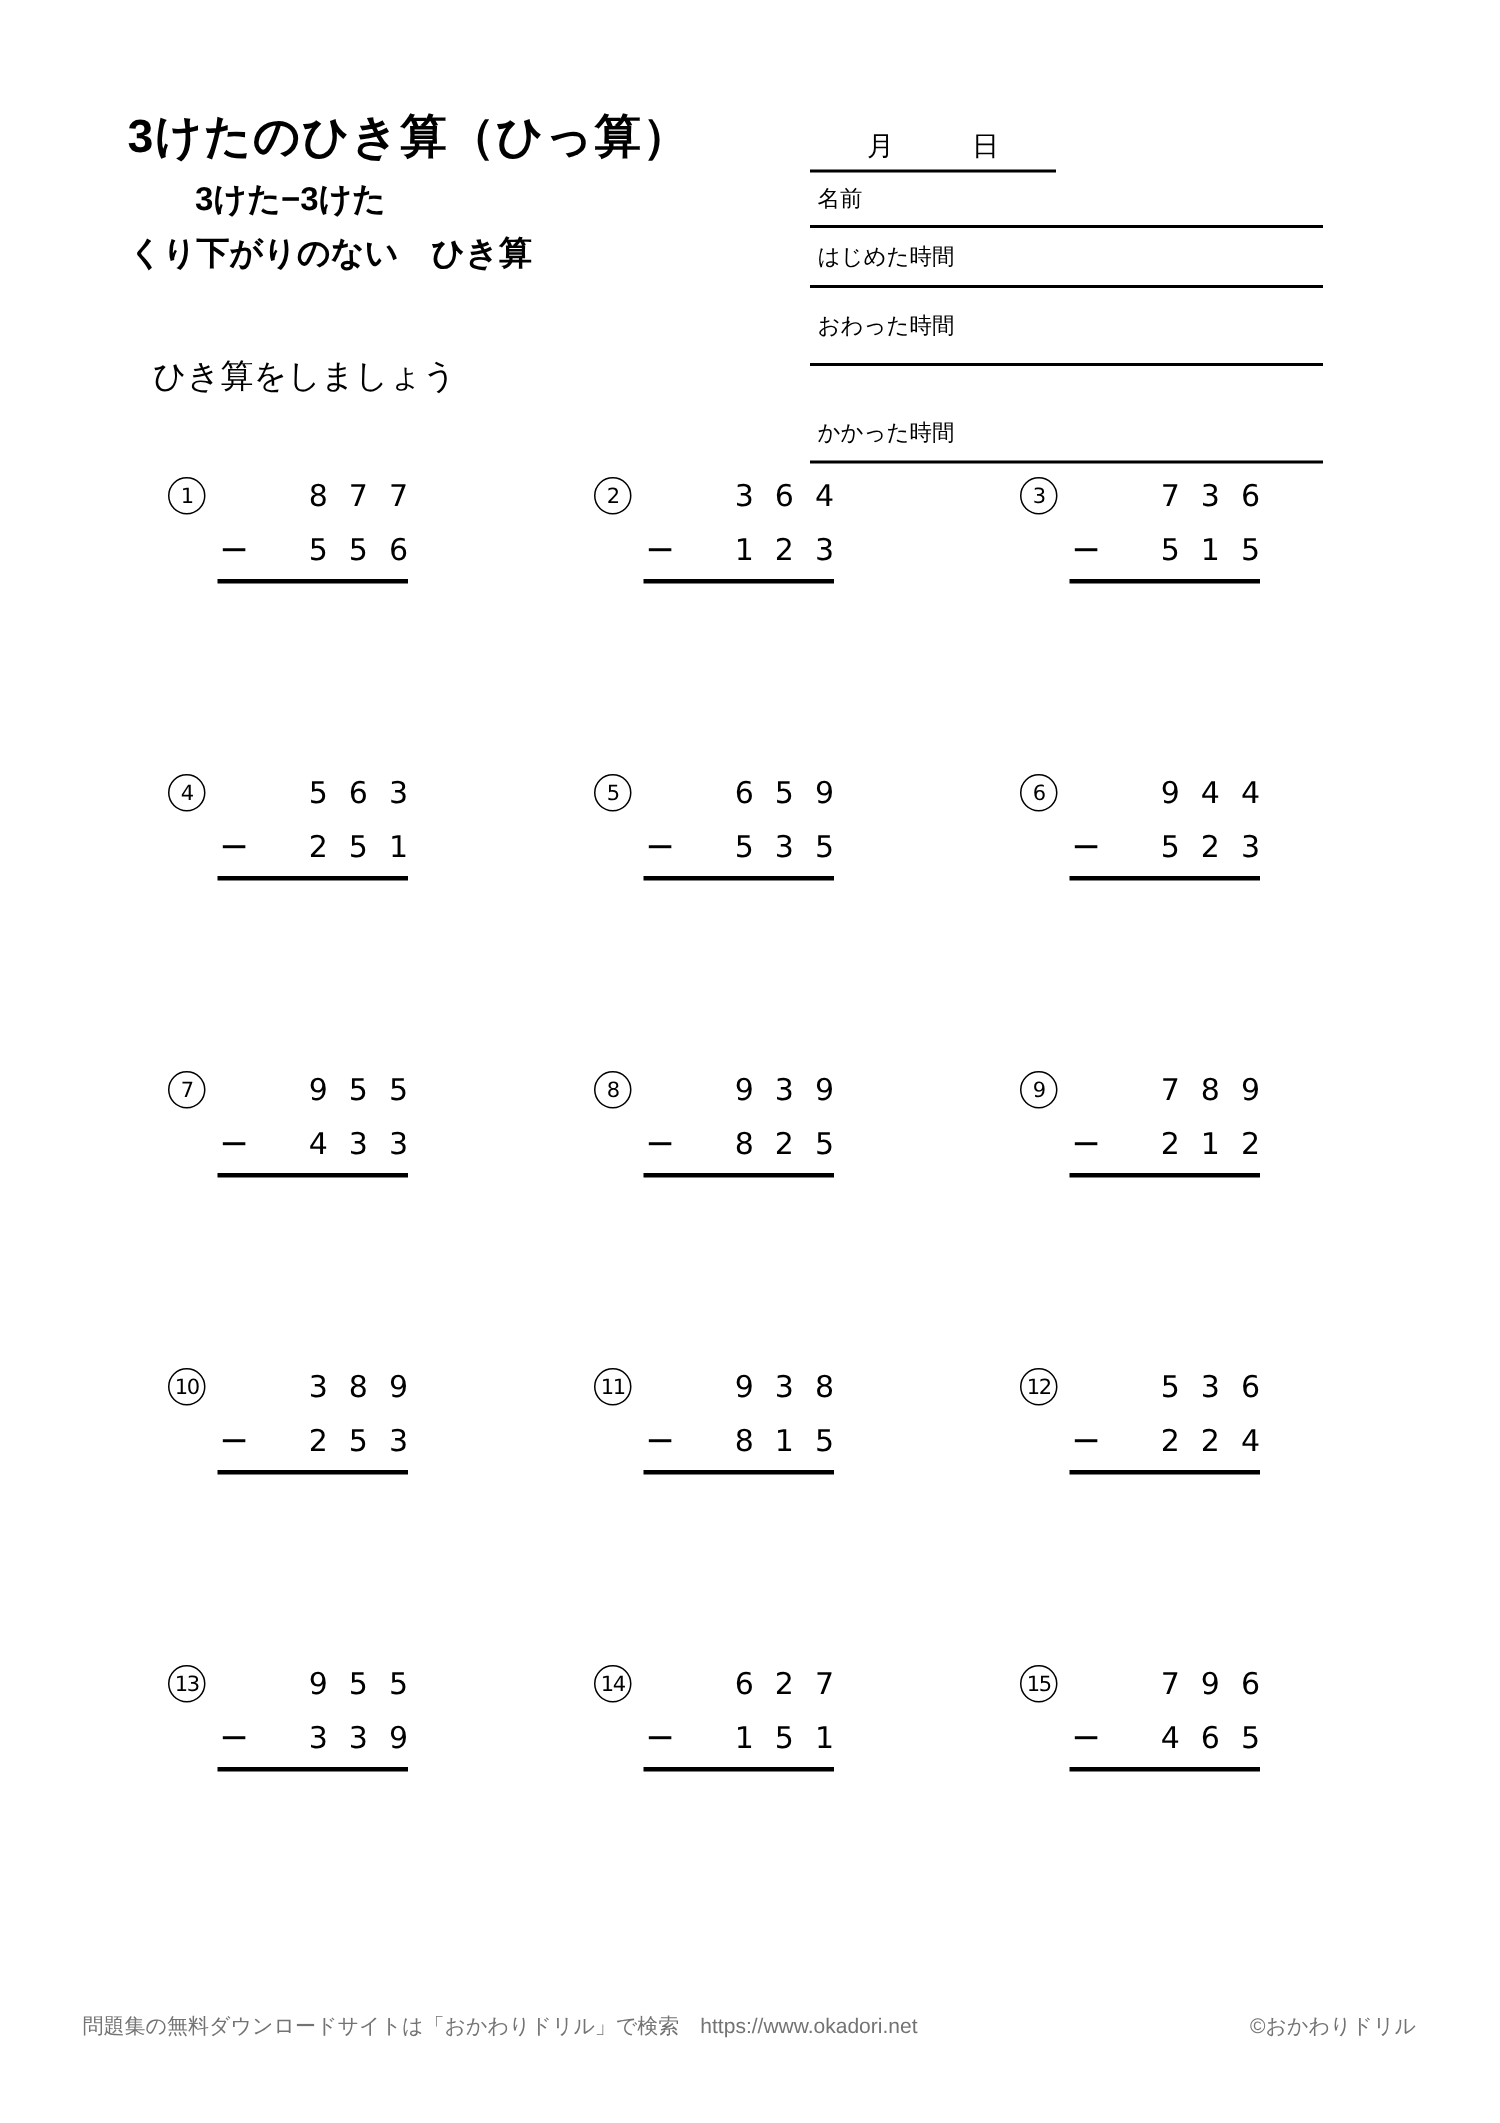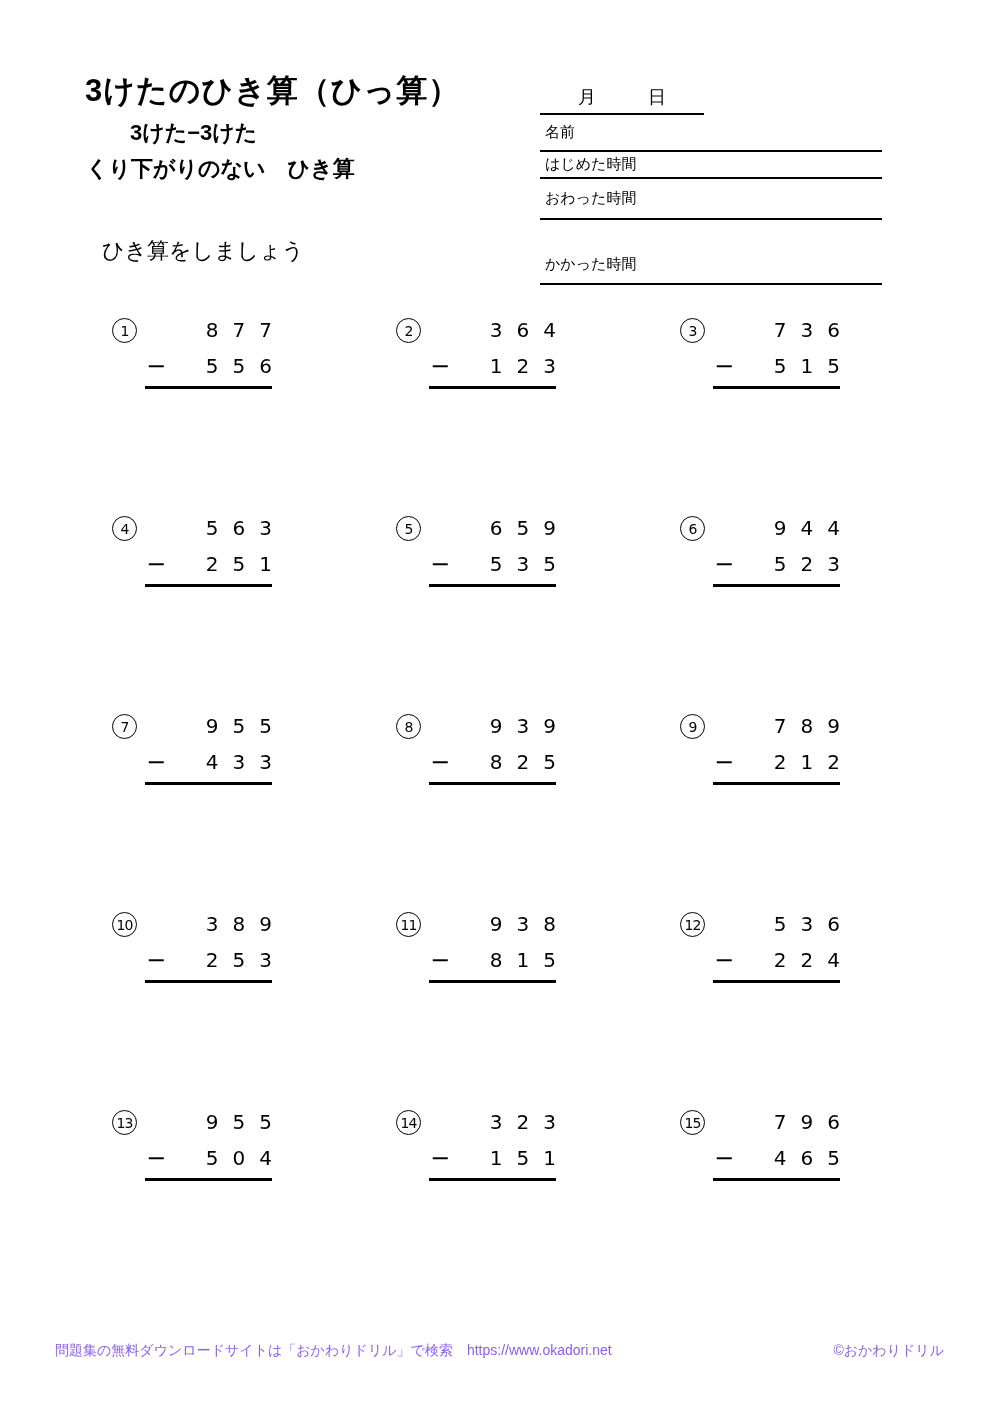--- a/index.html
+++ b/index.html
@@ -39,22 +39,22 @@
     font-size: 18px; box-sizing: content-box;
   }
   .field-row {
     width: 342px;
     border-bottom: 2px solid #000000;
     display: flex; align-items: center;
     padding-left: 5px; box-sizing: border-box;
     font-size: 15px;
   }
   .field-row.name    { height: 37px; }
-  .field-row.start   { height: 27px; }
-  .field-row.end     { height: 41px; align-items: center; }
+  .field-row.start   { height: 40px; }
+  .field-row.end     { height: 52px; align-items: center; }
   .field-row.elapsed { height: 39px; margin-top: 26px; }
 
   
   .problems {
     position: absolute; left: 106px; top: 312px;
     display: grid;
     grid-template-columns: 284px 284px 284px;
     grid-auto-rows: 198px;
   }
   .problem { display: flex; align-items: flex-start; }
@@ -80,21 +80,21 @@
     font-size: 24px;
     font-family: "DejaVu Sans", sans-serif;
     padding-left: 1px;
   }
   .answer-line { height: 0; border-top: 3px solid #000; margin-top: 2px; }
 
   
   .footer {
     position: absolute; left: 55px; right: 56px; top: 1342px;
     display: flex; justify-content: space-between;
-    font-size: 14px; color: #8b5cf6;
+    font-size: 14px; color: #737373;
   }
 </style>
 </head>
 <body>
 
 <div class="title">3けたのひき算（ひっ算）</div>
 <div class="sub1">3けた−3けた</div>
 <div class="sub2">くり下がりのない　ひき算</div>
 <div class="instruction">ひき算をしましょう</div>
 
@@ -262,30 +262,30 @@
       <div class="answer-line"></div>
     </div>
   </div>
 
   <div class="problem">
     <span class="circle">13</span>
     <div class="calc">
       <div class="prow top"><span class="digits">955</span></div>
       <div class="prow bot">
         <span class="op">−</span>
-        <span class="digits">504</span>
+        <span class="digits">339</span>
       </div>
       <div class="answer-line"></div>
     </div>
   </div>
 
   <div class="problem">
     <span class="circle">14</span>
     <div class="calc">
-      <div class="prow top"><span class="digits">323</span></div>
+      <div class="prow top"><span class="digits">627</span></div>
       <div class="prow bot">
         <span class="op">−</span>
         <span class="digits">151</span>
       </div>
       <div class="answer-line"></div>
     </div>
   </div>
 
   <div class="problem">
     <span class="circle">15</span>

